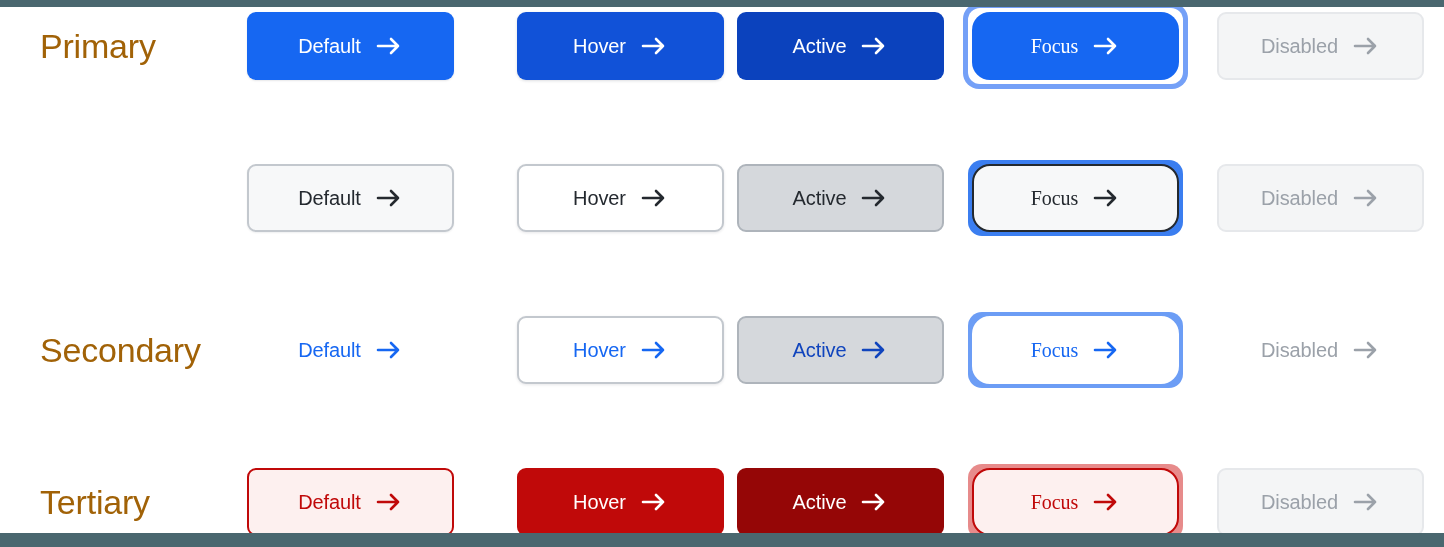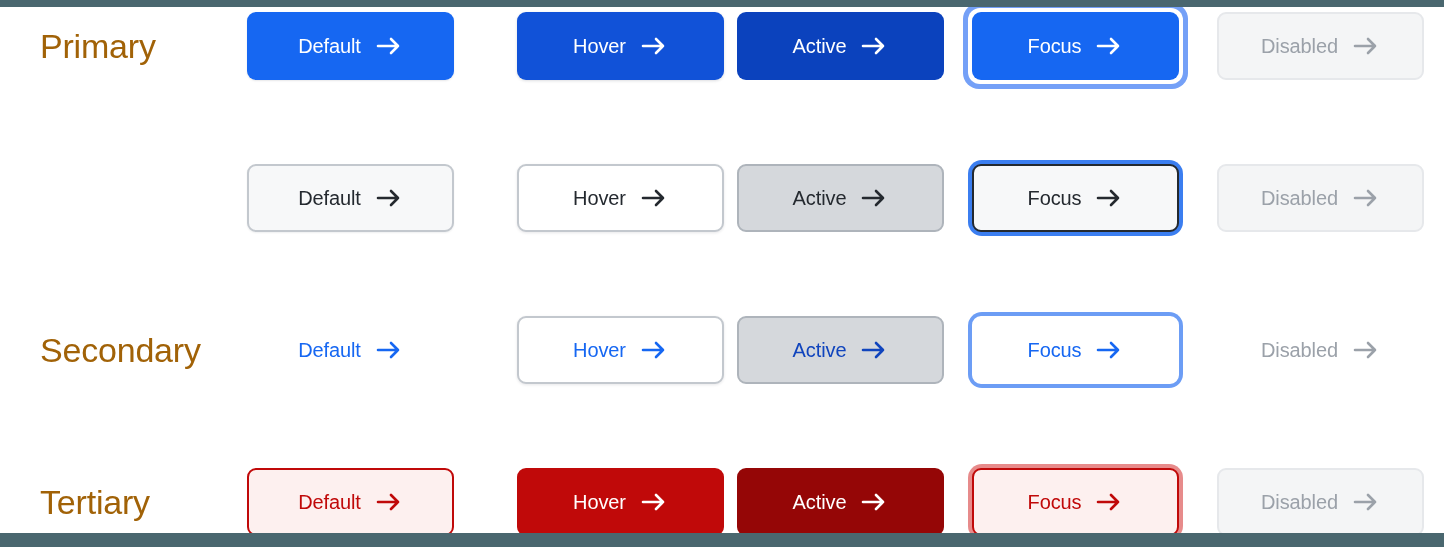--- a/index.html
+++ b/index.html
@@ -110,21 +110,21 @@
     box-sizing: border-box;
     border-radius: 16px;
     padding: 5px;
     display: inline-flex;
   }
   .focus-ring.primary  { background: #74a0f7; }
   .focus-ring.tight    { padding: 4px; border-radius: 14px; }
   .focus-ring.secondary{ background: #3b7ef0; }
   .focus-ring.tertiary { background: #6c9df5; }
   .focus-ring.critical { background: #e78b8b; }
-  .focus-ring .btn { border-radius: 9px; }
+  .focus-ring .btn { border-radius: 18px; font-family: Liberation Serif, serif; }
   .focus-ring.primary .inner-gap {
     background: #ffffff;
     border-radius: 12px;
     padding: 4px;
     display: inline-flex;
   }
 
   
   .p-default  { background: #1667f2; color: #ffffff; box-shadow: 0 1px 2px rgba(16,24,40,.10); }
   .p-hover    { background: #1152d8; color: #ffffff; box-shadow: 0 1px 3px rgba(16,24,40,.14); }

